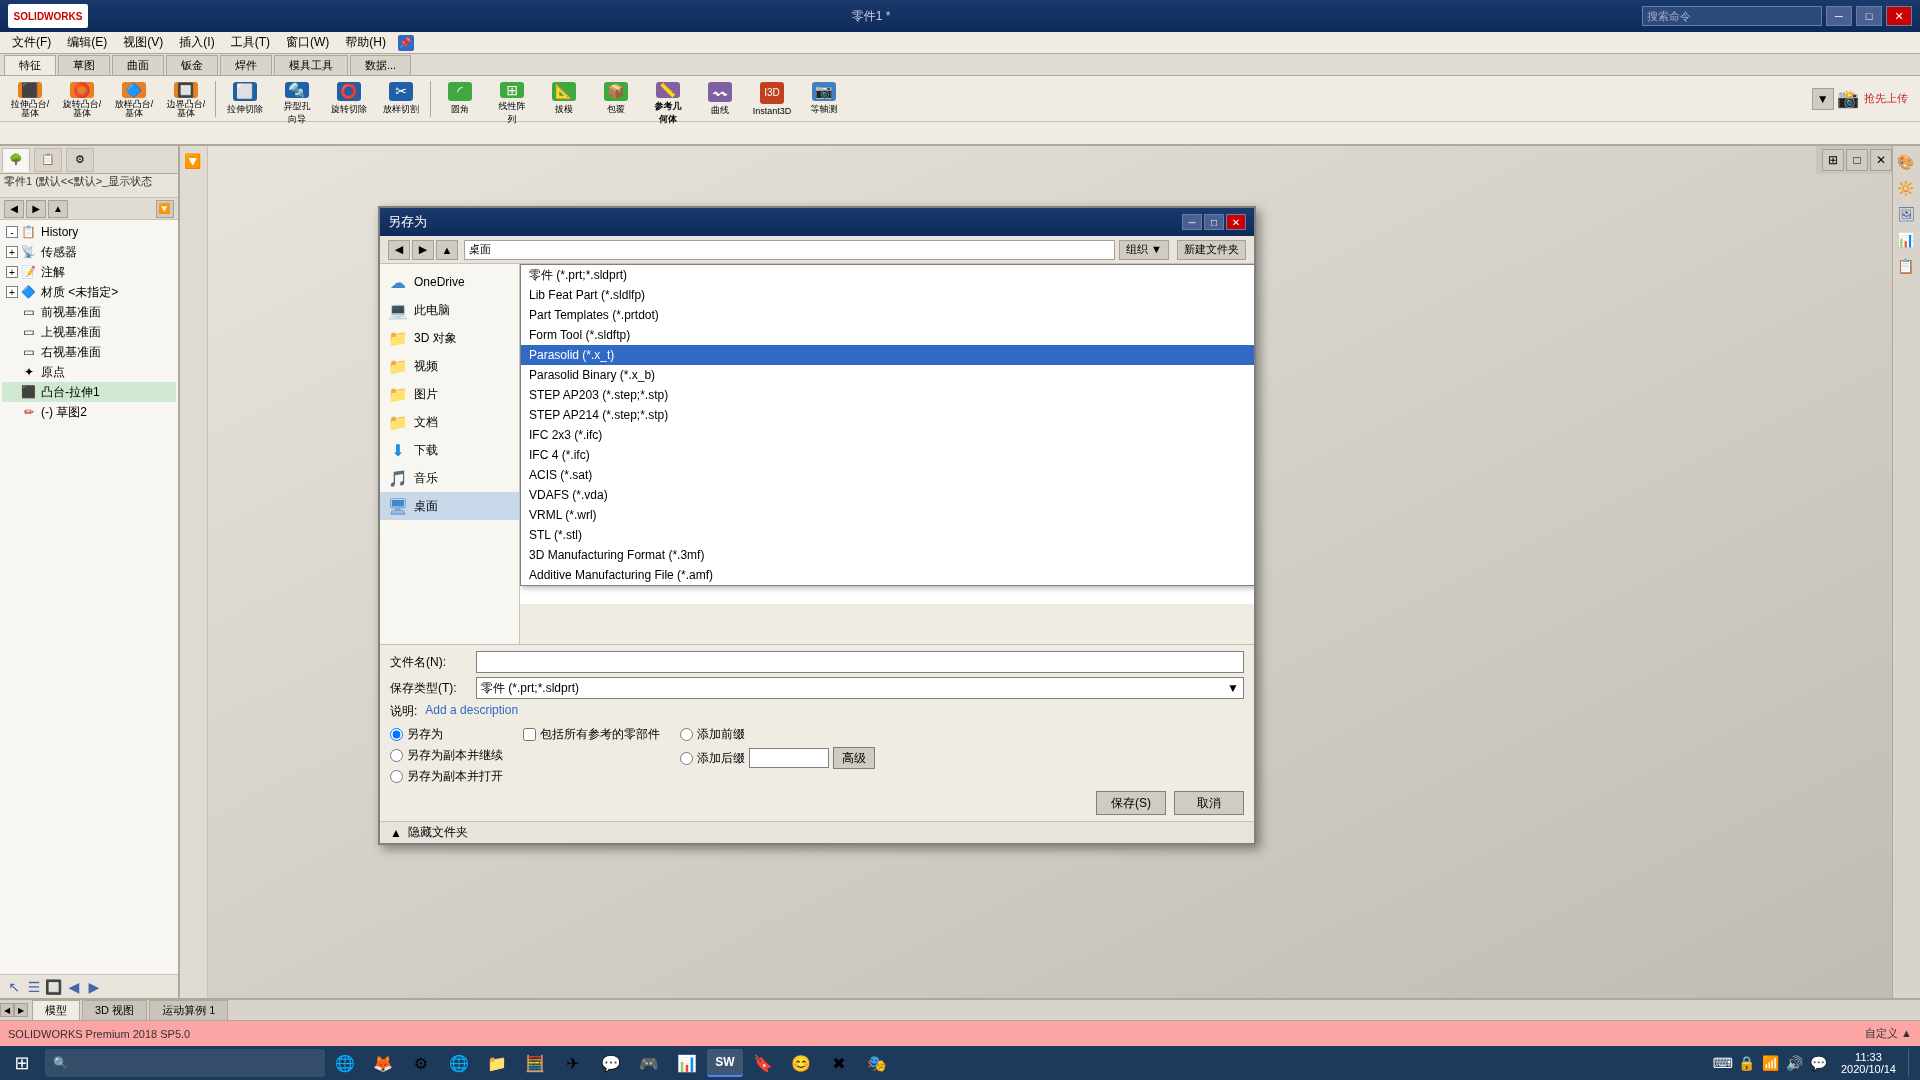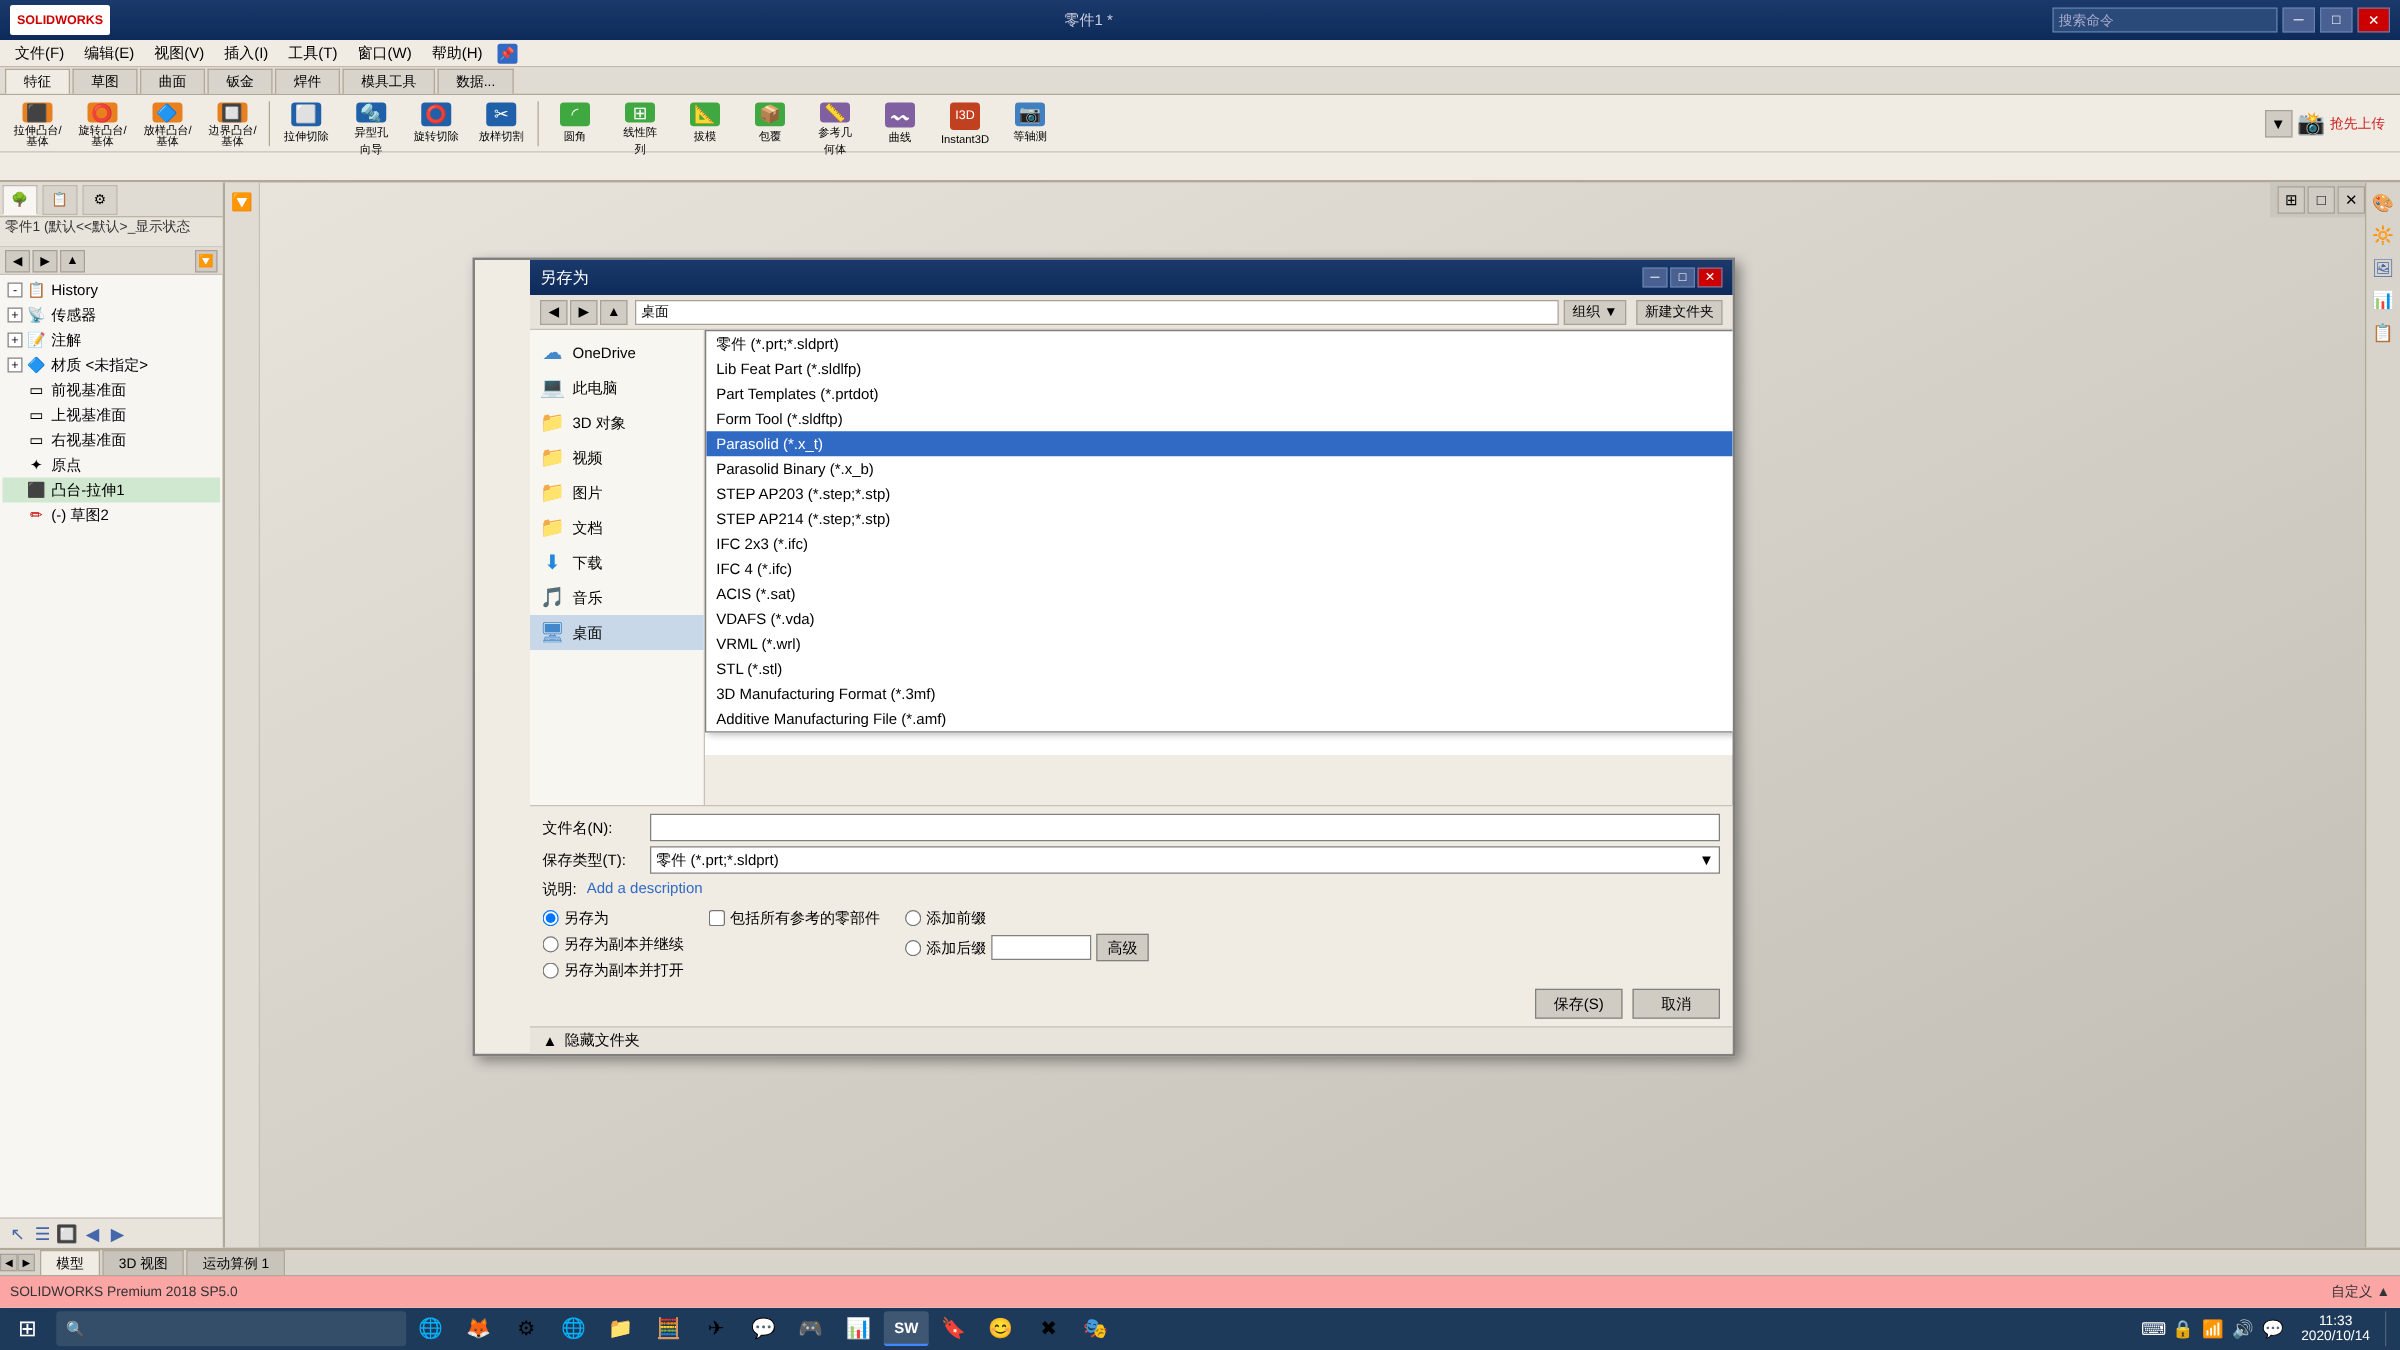--- a/index.html
+++ b/index.html
@@ -149,25 +149,24 @@
       position: absolute;
       top: 0; left: 0; right: 0; bottom: 0;
       background: transparent;
       display: flex;
       align-items: flex-start;
       justify-content: flex-start;
       padding-top: 60px;
       padding-left: 170px;
     }
     .dialog-box {
-      width: 1010px;
+      width: 878px;
       background: #f0ece4;
       border: 2px solid #808080;
       box-shadow: 4px 4px 10px rgba(0,0,0,0.4);
-      padding-left: 44px;
     }
     .dialog-title-bar {
       height: 28px;
       background: linear-gradient(to bottom, #1a3a6b, #0d2a5a);
       display: flex;
       align-items: center;
       padding: 0 8px;
       color: white;
       font-size: 13px;
     }
@@ -552,21 +551,21 @@
     <div class="tool-btn">
       <div class="tool-icon green">📐</div>
       <span style="font-size:9px;">拔模</span>
     </div>
     <div class="tool-btn">
       <div class="tool-icon green">📦</div>
       <span style="font-size:9px;">包覆</span>
     </div>
     <div class="tool-btn">
       <div class="tool-icon" style="background:#8060a0">📏</div>
-      <span style="font-size:9px;">参考几<br>何体</span>
+      <span style="font-size:9px;font-weight:bold;">参考几<br>何体</span>
     </div>
     <div class="tool-btn">
       <div class="tool-icon" style="background:#8060a0">〰</div>
       <span style="font-size:9px;">曲线</span>
     </div>
     <div class="tool-btn">
       <div class="tool-icon" style="background:#c04020; font-size:10px;">I3D</div>
       <span style="font-size:9px;">Instant3D</span>
     </div>
     <div class="tool-btn">

